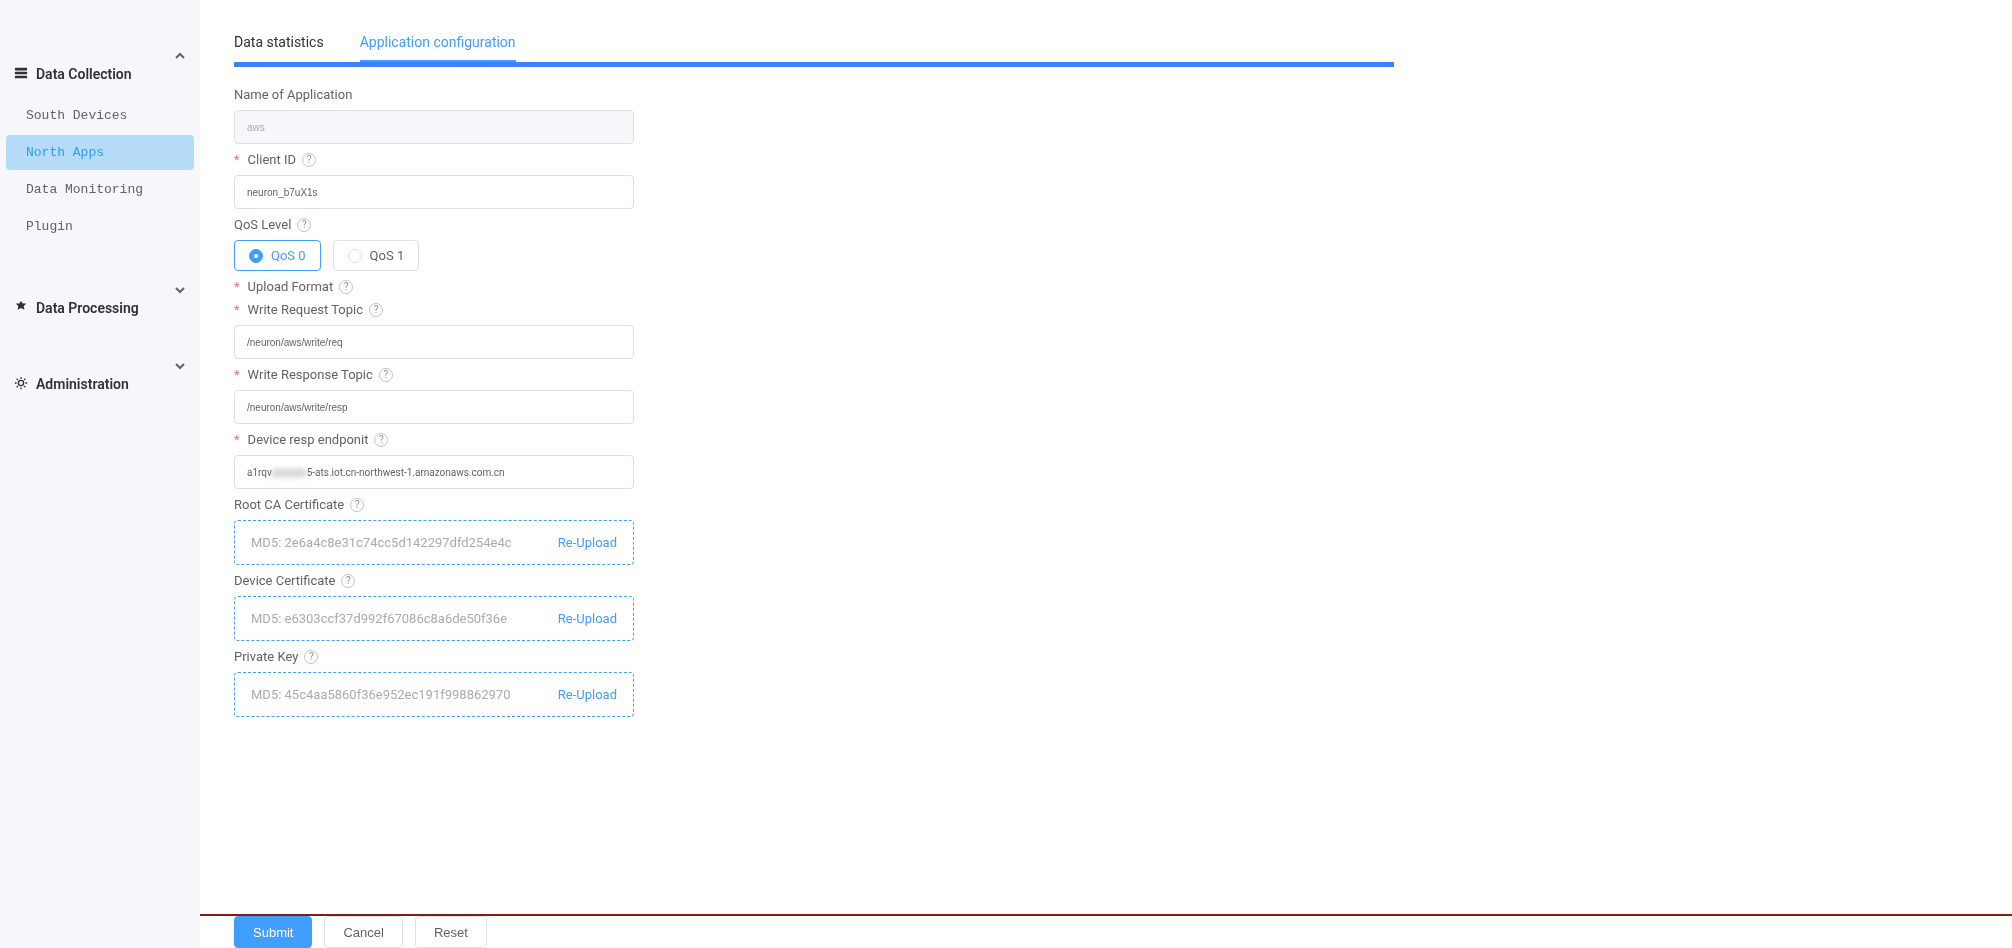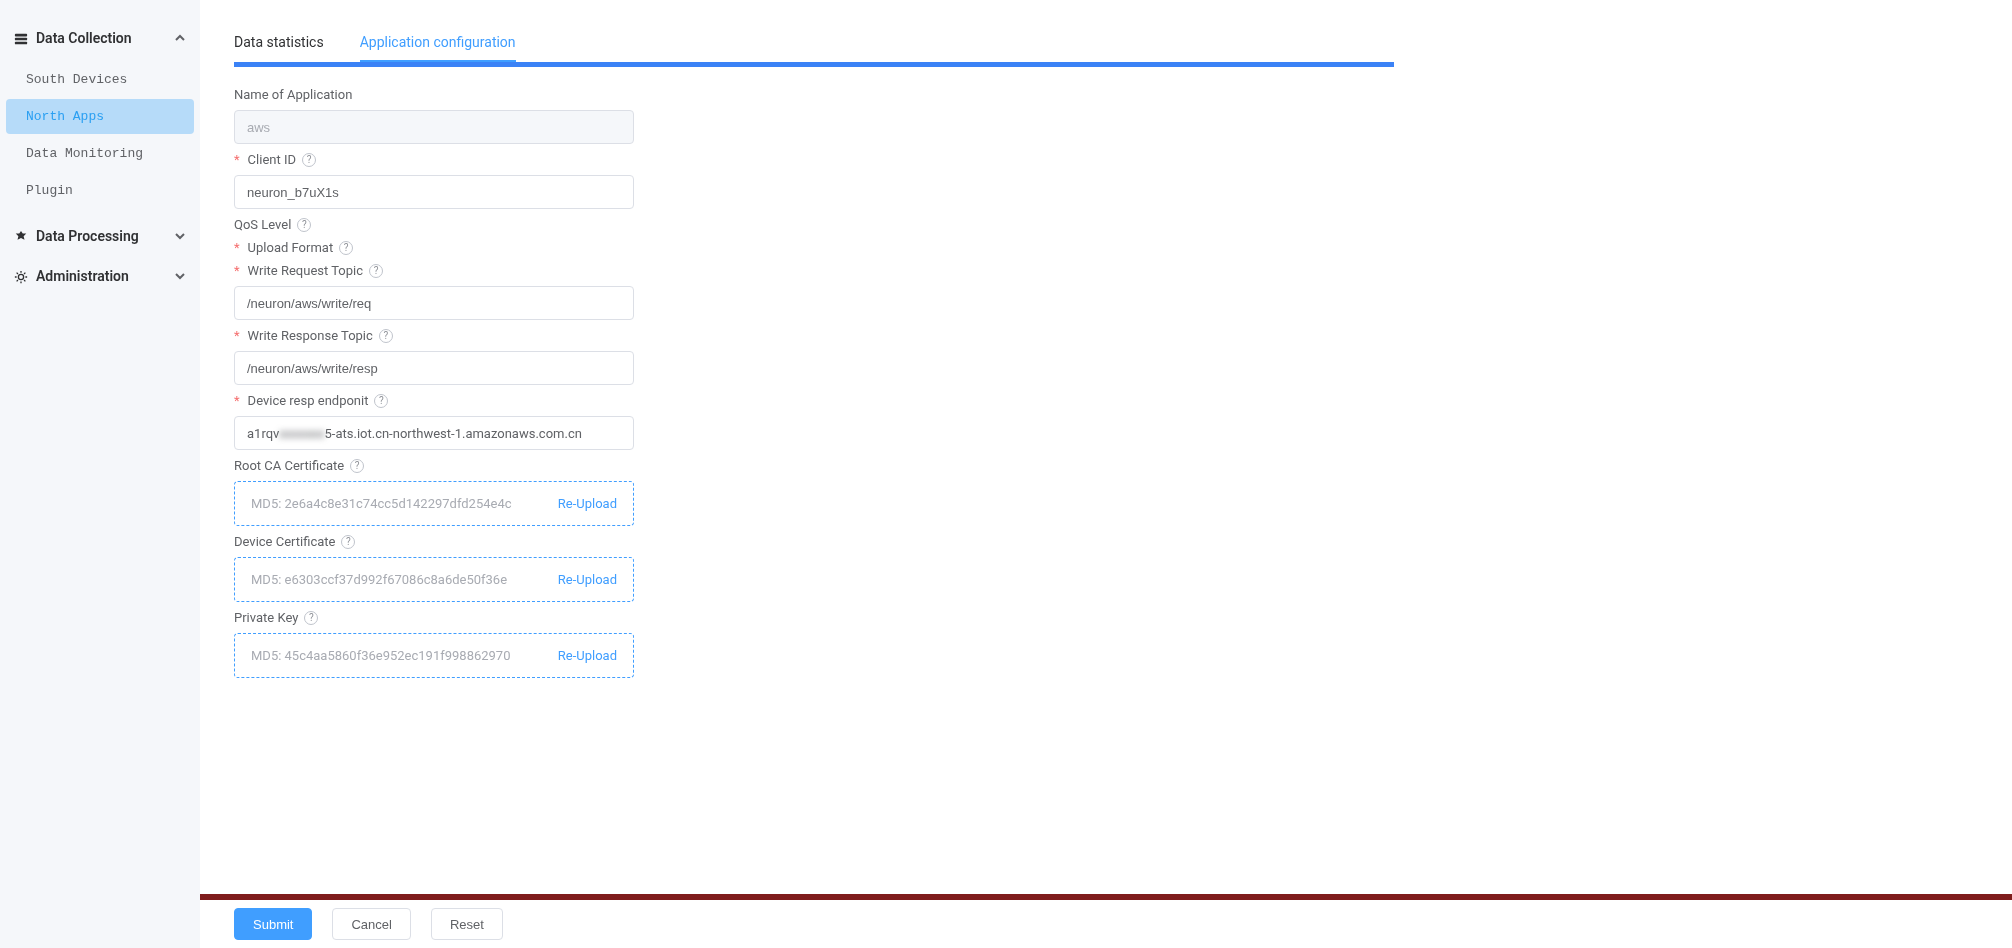--- a/index.html
+++ b/index.html
@@ -1,47 +1,47 @@
 <!DOCTYPE html>
 <html><head>
 <meta charset="utf-8">
 <style>
 * { box-sizing: border-box; margin: 0; padding: 0; }
 body { font-family: -apple-system, BlinkMacSystemFont, "Segoe UI", Roboto, "Helvetica Neue", Arial, sans-serif; font-size: 14px; color: #303133; background: #fff; }
 .app { display: flex; min-height: 100vh; }
 .sidebar { width: 200px; background: #f5f7fa; padding-top: 20px; }
 .menu-group { margin-bottom: 4px; }
 .menu-header { display: flex; align-items: center; padding: 10px 14px; font-weight: 600; color: #303133; cursor: pointer; justify-content: space-between; }
-.menu-header .left { display: flex; align-items: flex-end; gap: 8px; }
+.menu-header .left { display: flex; align-items: flex-start; gap: 8px; margin-top: 36px; }
 .menu-header svg.icon { width: 14px; height: 14px; fill: #303133; }
 .chev { width: 12px; height: 12px; stroke: #606266; fill: none; stroke-width: 2; }
 .submenu { padding: 4px 6px; }
 .submenu-item { padding: 10px 20px; font-size: 13px; color: #606266; cursor: pointer; border-radius: 4px; margin: 2px 0; font-family: Liberation Mono, monospace; }
 .submenu-item.active { background: #b6dbf9; color: #2a9ff2; font-weight: 500; }
 .main { flex: 1; padding: 24px 34px; position: relative; padding-bottom: 100px; }
 .tabs { display: flex; border-bottom: 5px solid #3b82f6; margin-bottom: 20px; width: 1160px; }
 .tab { padding: 10px 0; margin-right: 36px; font-size: 14px; color: #303133; cursor: pointer; border-bottom: 2px solid transparent; }
 .tab.active { color: #409eff; border-bottom-color: #409eff; }
 .form { width: 400px; }
 .form-item { margin-bottom: 8px; }
 .form-label { display: flex; align-items: center; gap: 6px; font-size: 13px; color: #606266; margin-bottom: 8px; }
 .req { color: #f56c6c; margin-right: 2px; }
 .help { width: 14px; height: 14px; border: 1px solid #c0c4cc; border-radius: 50%; display: inline-flex; align-items: center; justify-content: center; font-size: 10px; color: #909399; }
-.input { width: 100%; height: 32px; border: 1px solid #dcdfe6; border-radius: 4px; padding: 16px 12px; font-size: 13px; color: #606266; outline: none; }
+.input { width: 100%; height: 32px; border: 1px solid #dcdfe6; border-radius: 4px; padding: 16px 12px; font-size: 10px; color: #606266; outline: none; }
 .input:disabled { background: #f5f7fa; color: #a8abb2; cursor: not-allowed; }
 .radios { display: flex; gap: 12px; }
 .radio { display: inline-flex; align-items: center; gap: 8px; border: 1px solid #dcdfe6; border-radius: 4px; padding: 7px 14px; cursor: pointer; font-size: 13px; color: #606266; }
 .radio.selected { border-color: #409eff; color: #409eff; }
 .radio .dot { width: 14px; height: 14px; border-radius: 50%; border: 1px solid #dcdfe6; display: inline-block; position: relative; }
 .radio.selected .dot { border-color: #409eff; background: #409eff; }
 .radio.selected .dot::after { content: ""; position: absolute; width: 4px; height: 4px; background: #fff; border-radius: 50%; top: 4px; left: 4px; }
 .upload-box { border: 1px dashed #409eff; border-radius: 4px; padding: 14px 16px; display: flex; justify-content: space-between; align-items: center; font-size: 13px; background: #fff; }
 .upload-box .md5 { color: #a8abb2; }
 .upload-box .reup { color: #409eff; cursor: pointer; }
-.footer { position: fixed; bottom: 0; left: 200px; right: 0; border-top: 6px solid #7f1d1d; background: #fff; padding: 8px 34px; display: flex; gap: 20px; }
+.footer { position: fixed; bottom: 0; left: 200px; right: 0; border-top: 2px solid #7f1d1d; background: #fff; padding: 0 34px; display: flex; gap: 12px; }
 .btn { height: 32px; padding: 0 18px; border-radius: 4px; font-size: 13px; cursor: pointer; border: 1px solid #dcdfe6; background: #fff; color: #606266; }
 .btn.primary { background: #409eff; border-color: #409eff; color: #fff; }
 .blur { filter: blur(3px); user-select: none; }
 </style>
 </head>
 <body>
 
 <div class="app">
   <aside class="sidebar">
     <div class="menu-group">
@@ -116,20 +116,30 @@
             <span class="help">?</span>
           </div>
         <input class="input" value="neuron_b7uX1s" style="">
       </div>
 
       <div class="form-item">
         <div class="form-label">
             <span>QoS Level</span>
             <span class="help">?</span>
           </div>
+        <div class="radios">
+          <label class="radio selected">
+              <span class="dot"></span>
+              <span>QoS 0</span>
+            </label>
+          <label class="radio">
+              <span class="dot"></span>
+              <span>QoS 1</span>
+            </label>
+        </div>
       </div>
 
       <div class="form-item">
         <div class="form-label">
             <span class="req">*</span>
             <span>Upload Format</span>
             <span class="help">?</span>
           </div>
       </div>
 

